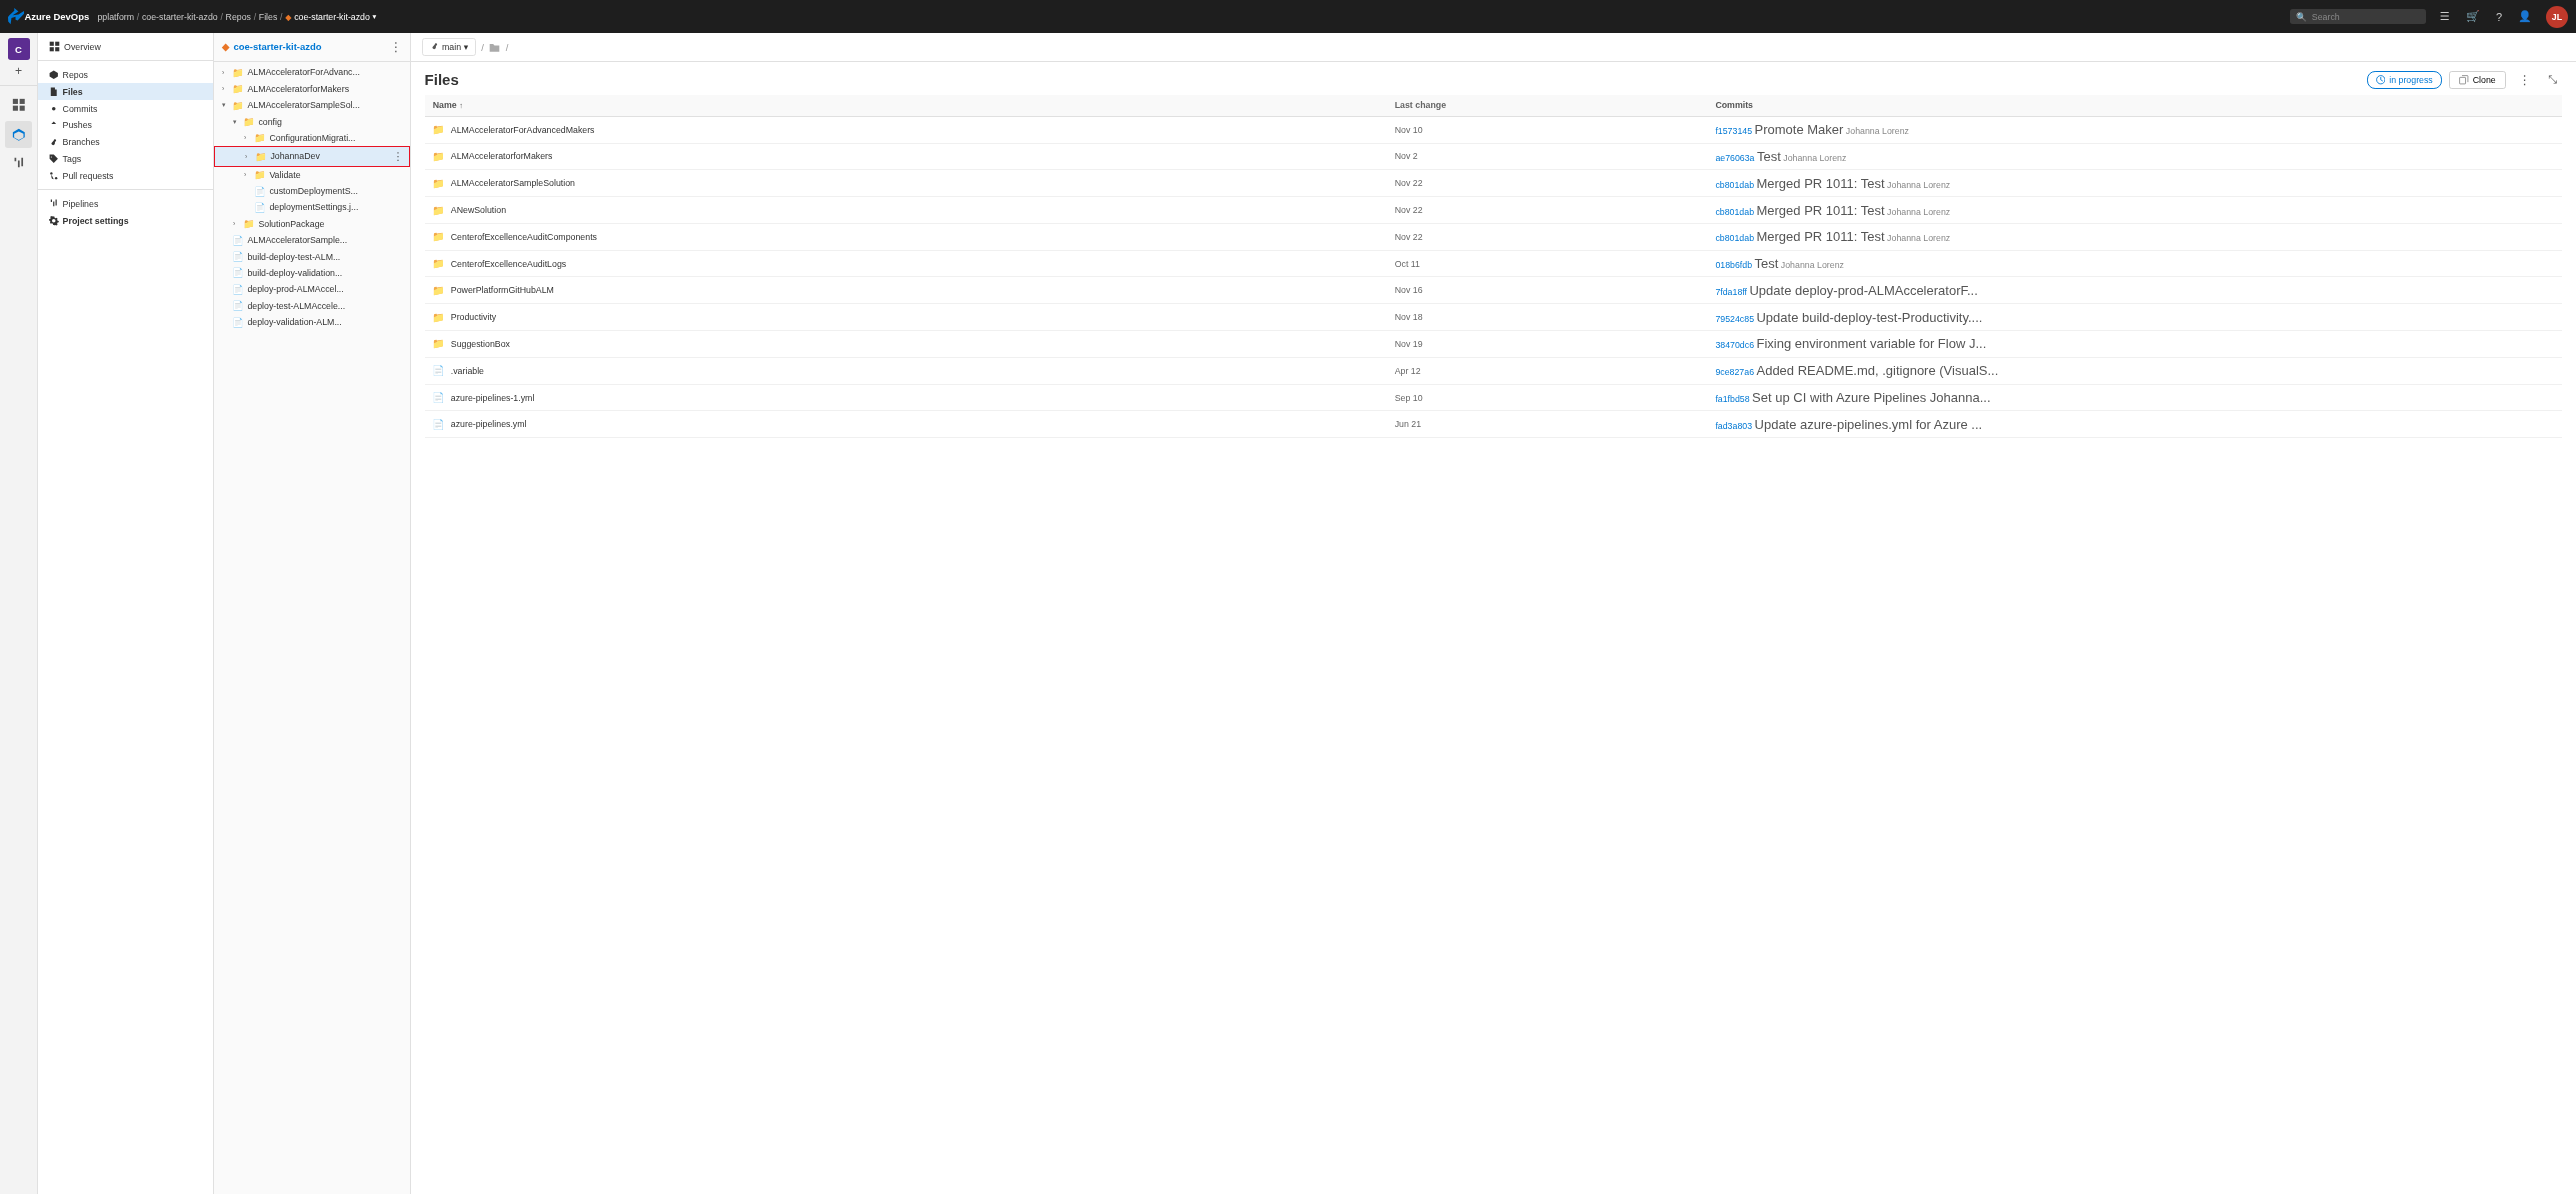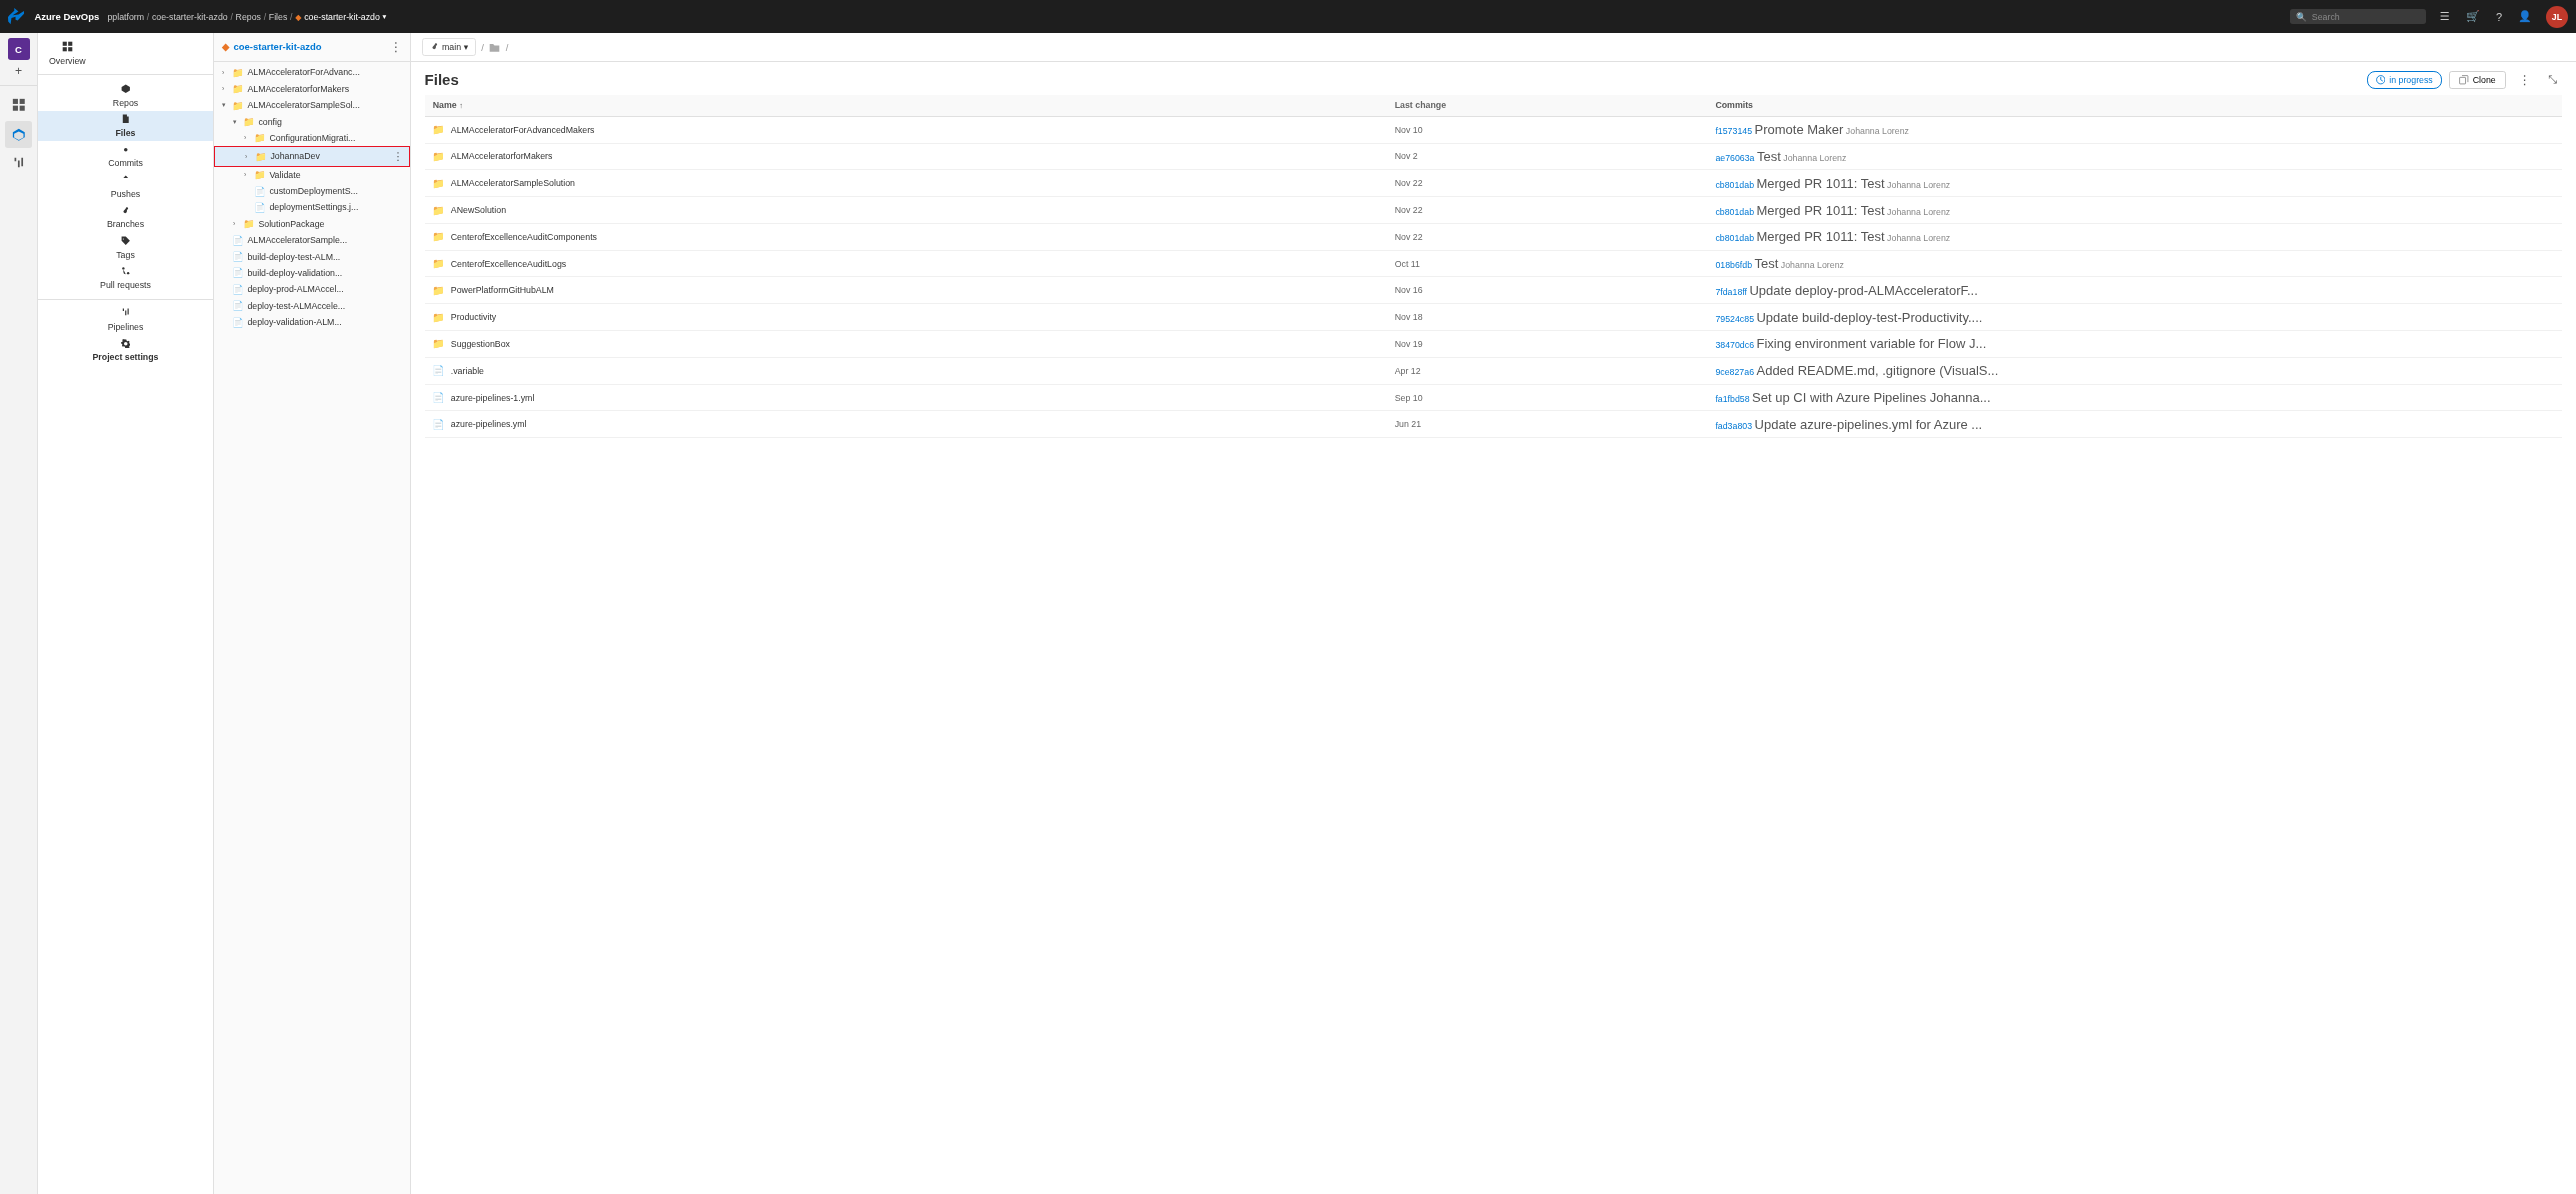--- a/index.html
+++ b/index.html
@@ -3,21 +3,21 @@
   <meta charset="utf-8">
   <style>
     * { box-sizing: border-box; margin: 0; padding: 0; }
     body { font-family: 'Segoe UI', sans-serif; font-size: 9.5px; color: #333; background: #fff; display: flex; flex-direction: column; height: 100vh; overflow: hidden; }
 
     
     .top-nav {
       display: flex; align-items: center; background: #1e1e1e; color: #fff;
       height: 33px; padding: 0 8.1px; gap: 8.1px; flex-shrink: 0;
     }
-    .top-nav .logo { display: flex; align-items: center; gap: 10px; font-size: 9.5px; font-weight: 600; color: #fff; }
+    .top-nav .logo { display: flex; align-items: center; gap: 0; font-size: 9.5px; font-weight: 600; color: #fff; }
     .top-nav .logo svg { width: 16.3px; height: 16.3px; }
     .breadcrumb { display: flex; align-items: center; gap: 2.7px; font-size: 8.8px; color: #ccc; flex: 1; }
     .breadcrumb a { color: #ccc; text-decoration: none; }
     .breadcrumb .sep { color: #888; }
     .breadcrumb .current { color: #fff; display: flex; align-items: center; gap: 2.7px; }
     .top-nav-actions { display: flex; align-items: center; gap: 11px; }
     .search-box { display: flex; align-items: center; background: #3a3a3a; border-radius: 2.7px; padding: 2.7px 6.8px; gap: 4.1px; width: 136px; }
     .search-box input { background: transparent; border: none; color: #ccc; font-size: 8.8px; outline: none; width: 100%; }
     .search-box input::placeholder { color: #888; }
     .nav-icon { color: #ccc; cursor: pointer; font-size: 11px; padding: 2.7px; }
@@ -29,21 +29,21 @@
     
     .left-sidebar { width: 38px; background: #f3f3f3; border-right: 0.7px solid #e0e0e0; display: flex; flex-direction: column; align-items: center; padding: 5.4px 0; gap: 2.7px; flex-shrink: 0; }
     .sidebar-icon-item { width: 27px; height: 27px; display: flex; align-items: center; justify-content: center; border-radius: 2.7px; cursor: pointer; color: #555; position: relative; }
     .sidebar-icon-item.active { background: #e0e0e0; color: #0078d4; }
     .sidebar-icon-item svg { width: 13.6px; height: 13.6px; }
 
     
     .repo-sidebar { width: 176px; background: #fff; border-right: 0.7px solid #e0e0e0; display: flex; flex-direction: column; overflow: hidden; flex-shrink: 0; }
     .repo-sidebar-header { padding: 8.1px 11px; display: flex; align-items: center; justify-content: space-between; border-bottom: 0.7px solid #e0e0e0; }
     .repo-nav { padding: 5.4px 0; overflow-y: auto; flex: 1; }
-    .repo-nav-item { display: flex; align-items: center; padding: 3.4px 11px; cursor: pointer; font-size: 8.8px; color: #333; gap: 4.1px; flex-direction: column; }
+    .repo-nav-item { display: flex; align-items: flex-end; padding: 3.4px 11px; cursor: pointer; font-size: 8.8px; color: #333; gap: 4.1px; }
     .repo-nav-item.active { background: #deecf9; font-weight: 600; }
 
     
     .file-tree-sidebar { width: 197px; background: #fafafa; border-right: 0.7px solid #e0e0e0; display: flex; flex-direction: column; overflow: hidden; flex-shrink: 0; }
     .file-tree-header { padding: 6.8px 8.1px; display: flex; align-items: center; justify-content: space-between; border-bottom: 0.7px solid #e0e0e0; }
     .file-tree-header .repo-title { display: flex; align-items: center; gap: 4.1px; font-size: 9.5px; font-weight: 600; color: #0078d4; }
     .file-tree-content { overflow-y: auto; flex: 1; padding: 2.7px 0; }
     .tree-item { display: flex; align-items: center; gap: 2.7px; padding: 2.7px 5.4px; cursor: pointer; font-size: 8.8px; color: #333; }
     .tree-item.selected { background: #deecf9; border: 0.7px solid #e81123; }
     .tree-item .indent { display: inline-block; }

